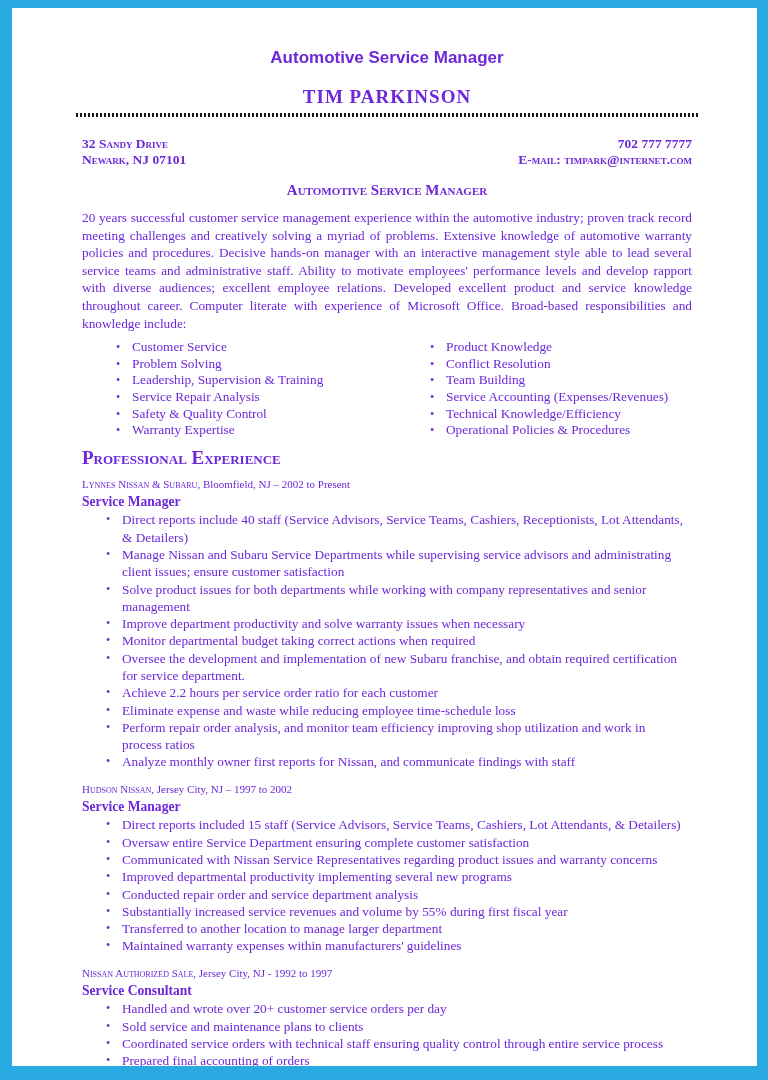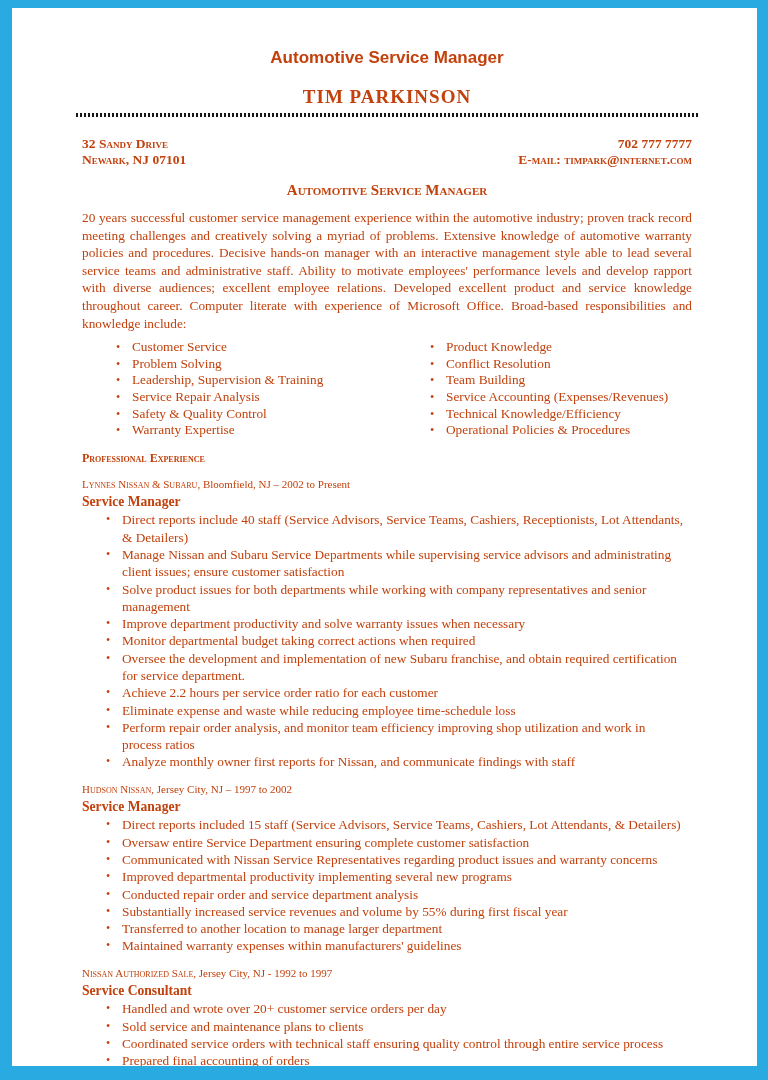--- a/index.html
+++ b/index.html
@@ -12,21 +12,21 @@
     position: relative;
     width: 768px; height: 1080px;
     box-sizing: border-box;
     background: #29ABE2;
     padding: 8px 11px 14px 12px;
   }
   .page {
     width: 100%; height: 100%;
     box-sizing: border-box;
     background: #ffffff;
-    color: #c2410c;
+    color: #6d28d9;
     padding: 40px 65px 16px 70px;
     overflow: hidden;
   }
   .doc-title {
     font-family: "Liberation Sans", sans-serif;
     font-weight: bold;
     font-size: 17px;
     line-height: 20px;
     text-align: center;
     margin: 0 0 18px 0;
@@ -79,21 +79,21 @@
     line-height: 17.3px;
   }
   .skills .bullet-li { line-height: 16.6px; }
   .bullet-li::before {
     content: "\2022";
     position: absolute;
     left: 2px;
     font-size: 12px;
   }
   .left-heading {
-    font-size: 12px;
+    font-size: 19px;
     line-height: 16px;
     font-weight: bold;
     font-variant: small-caps;
     text-align: left;
     margin: 11px 0 0 0;
   }
   .job { margin-top: 10px; }
   .job-header { font-weight: normal; font-size: 11px; line-height: 17.3px; }
   .job-company { font-variant: small-caps; }
   .job-title { font-weight: bold; font-size: 13.6px; line-height: 17.3px; }

